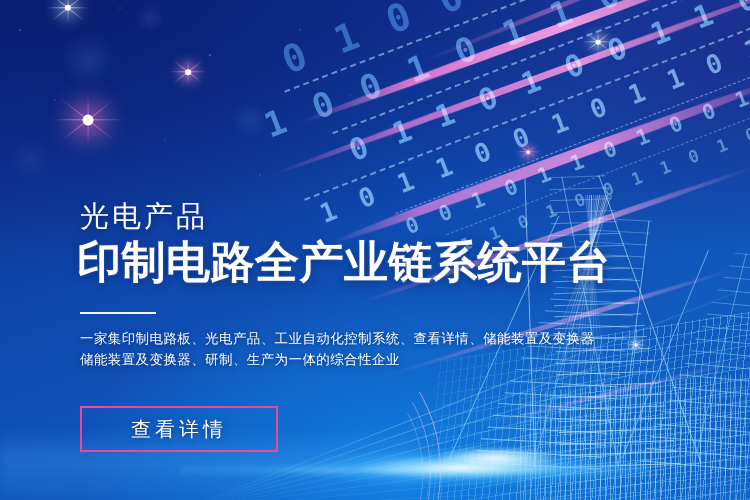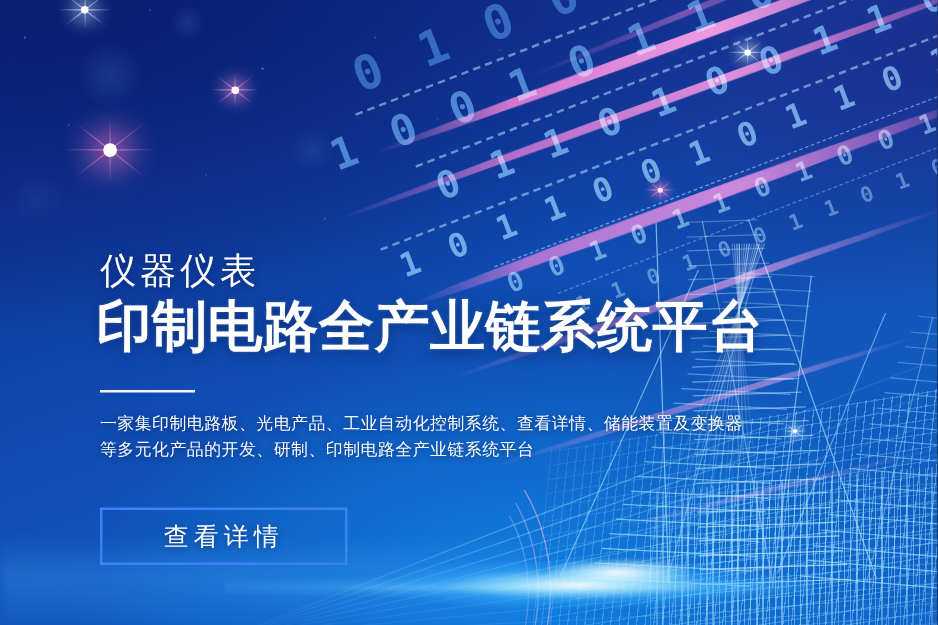--- a/index.html
+++ b/index.html
@@ -267,21 +267,21 @@
     color: #ffffff;
     letter-spacing: .4px;
     text-shadow: 0 1px 5px rgba(4,24,80,.6);
   }
   .desc div { white-space: nowrap; }
 
   .cta {
     position: absolute;
     left: 80px; top: 406px;
     width: 198px; height: 46px;
-    border: 2px solid #3b82f6;
+    border: 2px solid #ec4899;
     background: rgba(255,255,255,0);
     display: flex;
     align-items: center;
     justify-content: center;
     color: #ffffff;
     font-size: 20px;
     font-weight: 400;
     letter-spacing: 4px;
     cursor: pointer;
     text-shadow: 0 1px 5px rgba(4,24,80,.5);
@@ -481,23 +481,23 @@
       <div class="star" style="left: 625px; top: 334px; width: 22px; height: 22px;">
         <div style="position: absolute; left: 50%; top: 50%; width: 22px; height: 1.4px; transform: translate(-50%, -50%) rotate(0deg); background: linear-gradient(90deg, rgba(255, 255, 255, 0), rgb(217, 241, 255) 48%, rgba(255, 255, 255, 0)); opacity: 0.85; border-radius: 50%;"></div>
         <div style="position: absolute; left: 50%; top: 50%; width: 15.84px; height: 1.2px; transform: translate(-50%, -50%) rotate(90deg); background: linear-gradient(90deg, rgba(255, 255, 255, 0), rgb(217, 241, 255) 48%, rgba(255, 255, 255, 0)); opacity: 0.7; border-radius: 50%;"></div>
         <div style="position: absolute; left: 50%; top: 50%; width: 20.9px; height: 1.1px; transform: translate(-50%, -50%) rotate(38deg); background: linear-gradient(90deg, rgba(255, 255, 255, 0), rgb(217, 241, 255) 48%, rgba(255, 255, 255, 0)); opacity: 0.8; border-radius: 50%;"></div>
         <div style="position: absolute; left: 50%; top: 50%; width: 20.9px; height: 1.1px; transform: translate(-50%, -50%) rotate(-38deg); background: linear-gradient(90deg, rgba(255, 255, 255, 0), rgb(217, 241, 255) 48%, rgba(255, 255, 255, 0)); opacity: 0.8; border-radius: 50%;"></div>
         <div class="core" style="width: 3.08px; height: 3.08px; background: rgb(255, 255, 255); box-shadow: rgb(217, 241, 255) 0px 0px 7.392px 2.156px;"></div>
       </div>
     </div>
 
   <div class="content">
-    <div class="eyebrow">仪器仪表</div>
+    <div class="eyebrow">光电产品</div>
     <div class="headline">印制电路全产业链系统平台</div>
     <div class="divider"></div>
     <div class="desc">
       <div>一家集印制电路板、光电产品、工业自动化控制系统、查看详情、储能装置及变换器</div>
-      <div>等多元化产品的开发、研制、印制电路全产业链系统平台</div>
+      <div>储能装置及变换器、研制、生产为一体的综合性企业</div>
     </div>
     <div class="cta">查看详情</div>
   </div>
 
 </div>
 
 </body></html>

